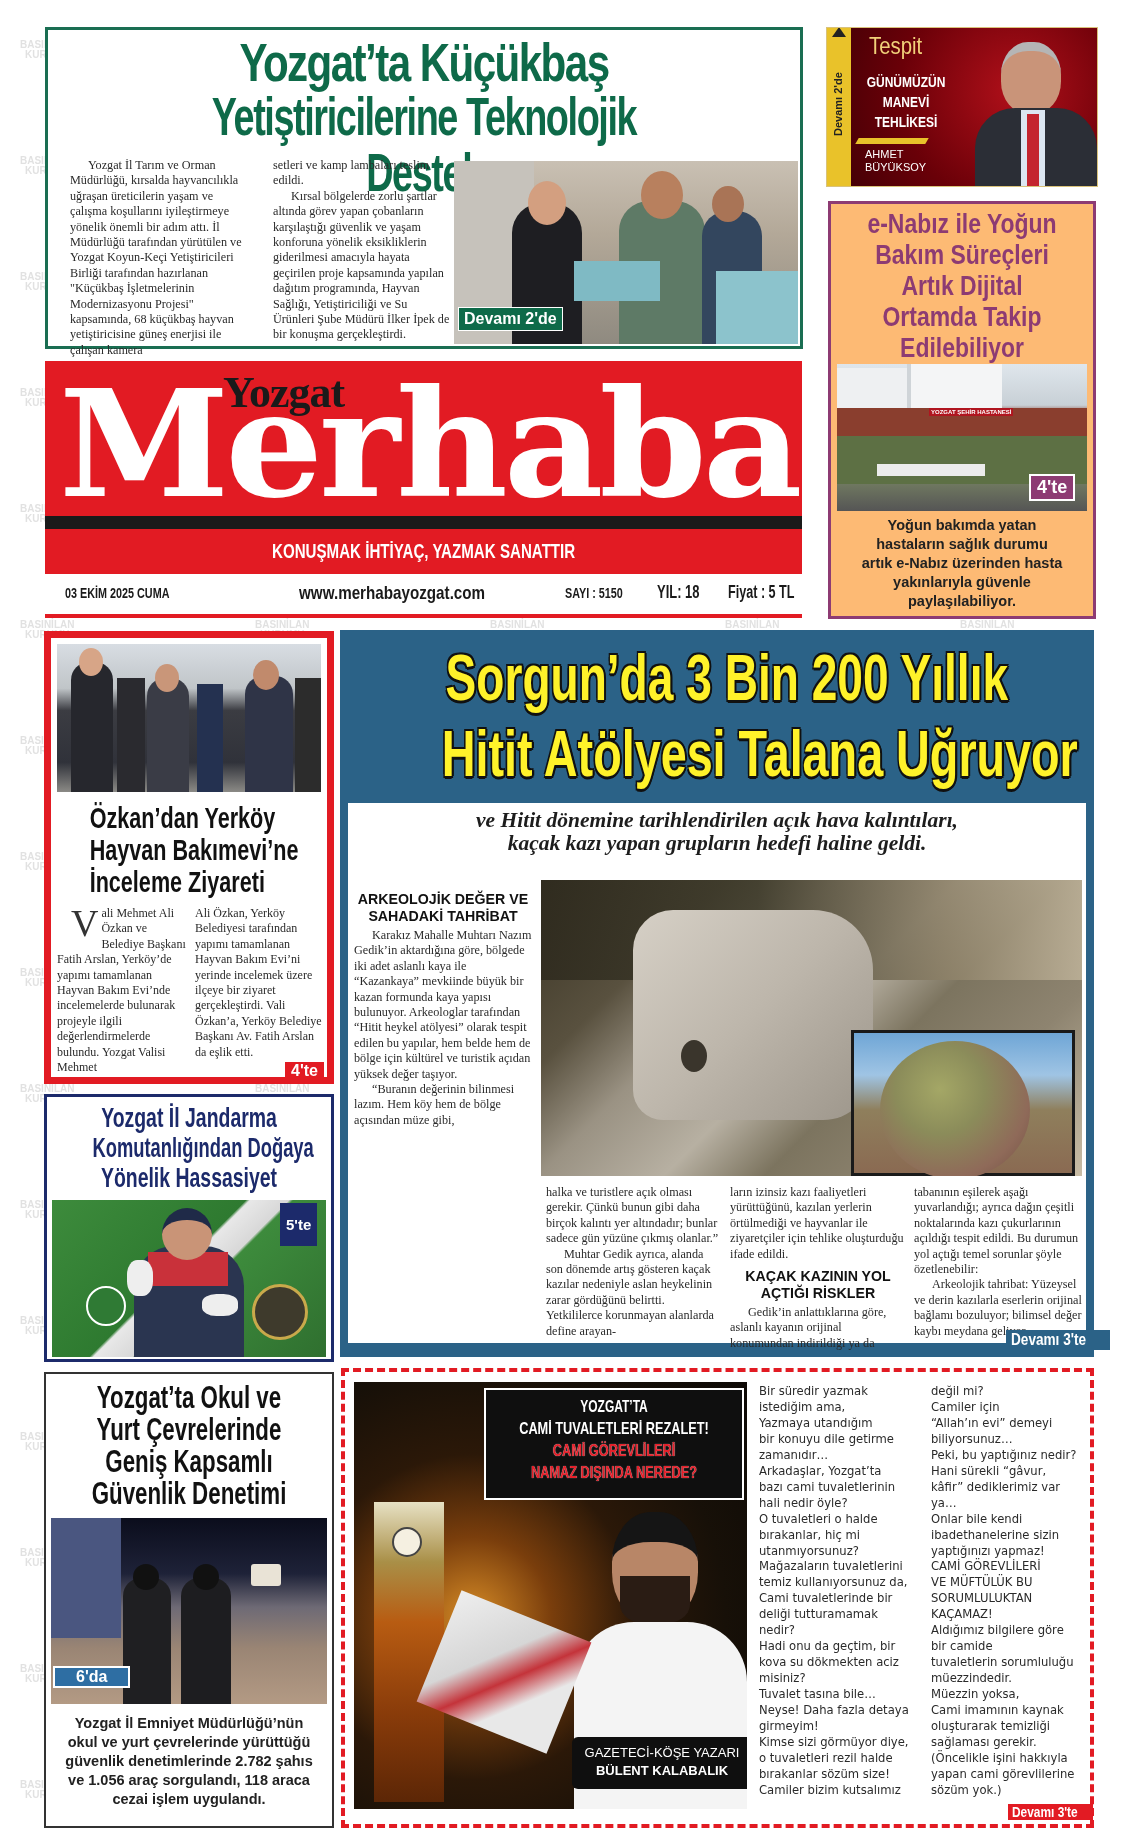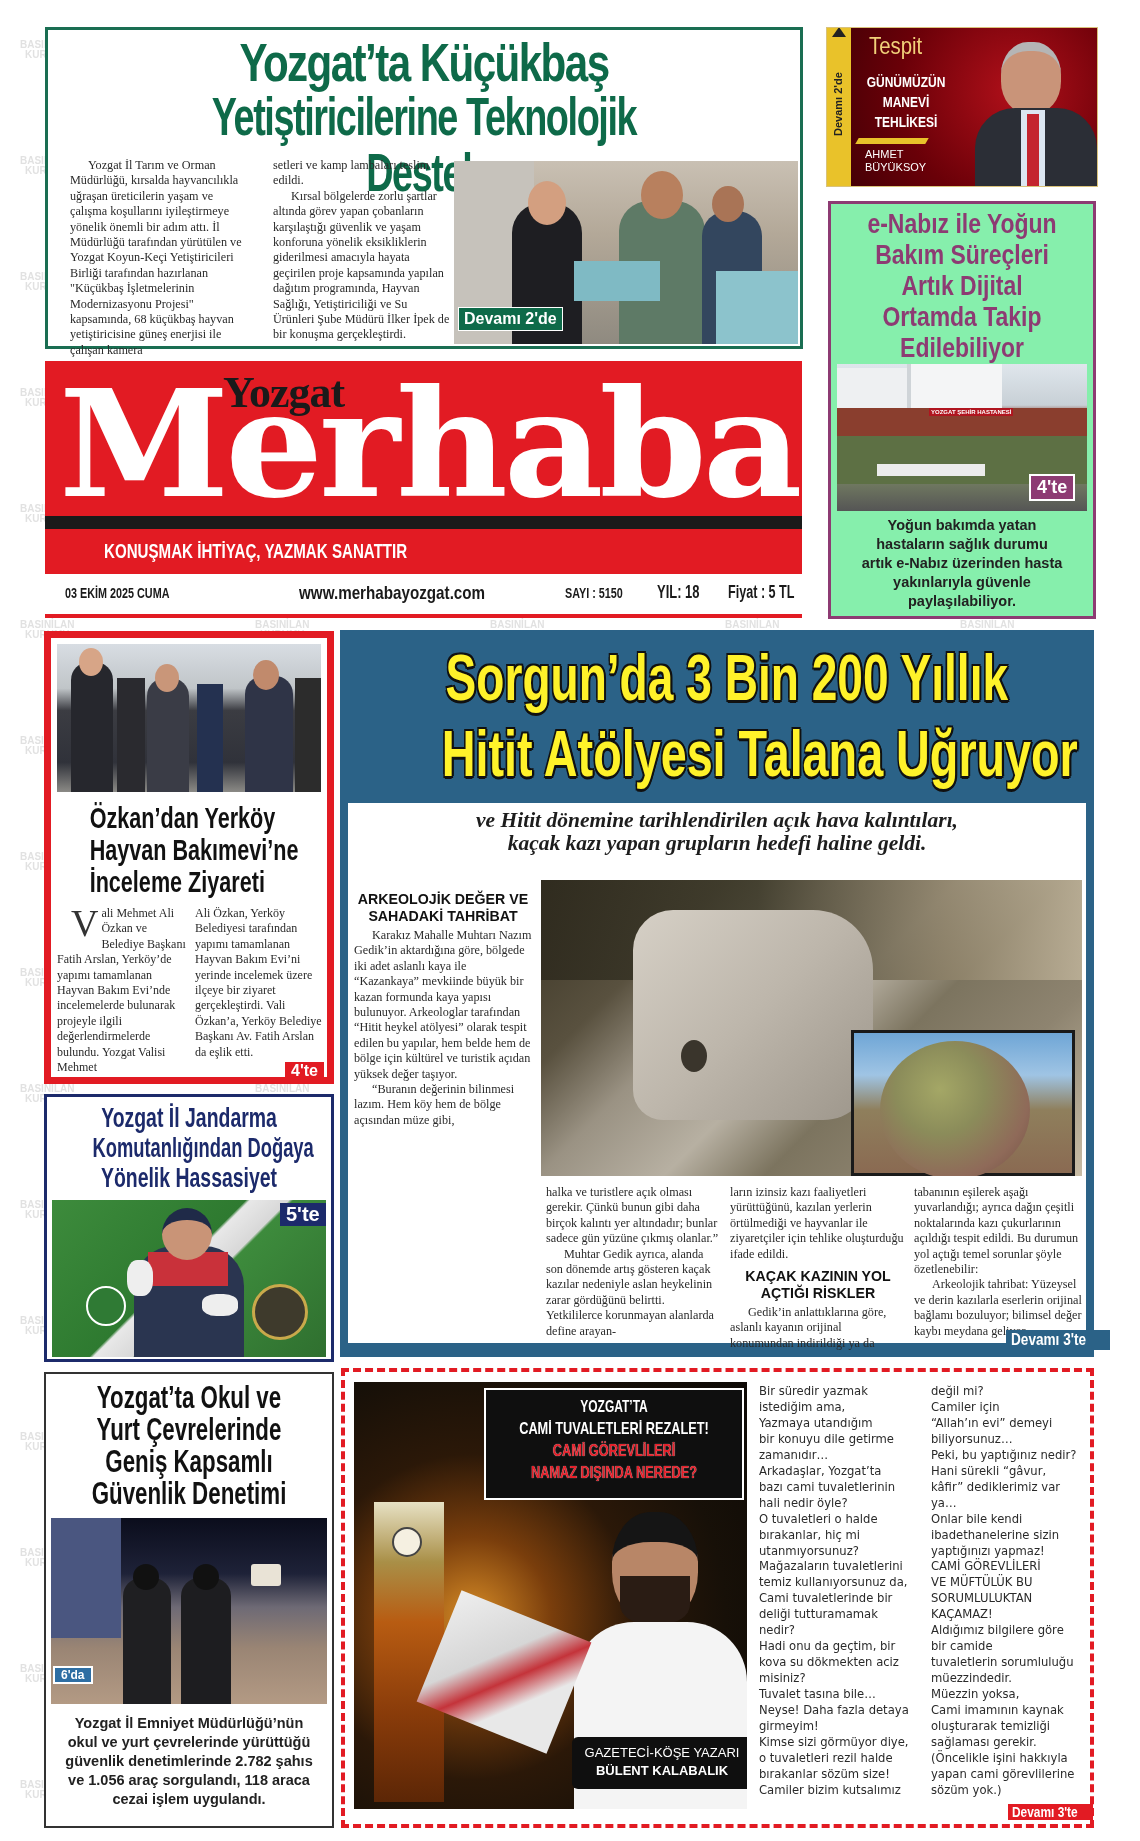--- a/index.html
+++ b/index.html
@@ -20,32 +20,32 @@
 #top-col2{left:225px;top:128px;width:178px}
 #top-photo{left:406px;top:131px;width:344px;height:183px;background:linear-gradient(180deg,#c9c0b3 0%,#b3a898 40%,#8f8a80 100%)}
 .devami-green{background:#0e6a49;color:#fff;font-family:"Liberation Sans",sans-serif;font-weight:bold}
 
 
 #tespit{left:826px;top:27px;width:272px;height:160px;background:radial-gradient(circle at 70% 40%,#b1101a 0%,#6a0008 55%,#3c0005 100%);border:1px solid #d9c27a}
 #tespit-strip{left:0;top:0;width:24px;height:158px;background:#e9c22a}
 #tespit-vertical{left:2px;top:100px;transform:rotate(-90deg);transform-origin:left top;color:#222;font-family:"Liberation Sans",sans-serif;font-weight:bold;font-size:11px;white-space:nowrap}
 
 
-#enabiz{left:828px;top:201px;width:268px;height:418px;border:3px solid #8d3b73;background:#86efac}
+#enabiz{left:828px;top:201px;width:268px;height:418px;border:3px solid #8d3b73;background:#fdba74}
 #enabiz-title{left:0;right:0;top:4px;text-align:center;color:#8d3b73;font-family:"Liberation Sans",sans-serif;font-weight:bold;font-size:28px;line-height:31px}
 #enabiz-photo{left:6px;top:160px;width:250px;height:147px;background:linear-gradient(180deg,#dfe6ec 0%,#c8d0d6 28%,#8c4a3a 34%,#6e7c5a 55%,#7d8a66 72%,#555 100%)}
 #enabiz-desc{left:0;right:0;top:312px;text-align:center;color:#222;font-family:"Liberation Sans",sans-serif;font-weight:bold;font-size:14.5px;line-height:19px}
 .badge-purple{background:#8d3b73;color:#fff;font-family:"Liberation Sans",sans-serif;font-weight:bold}
 
 
 #masthead{left:45px;top:361px;width:757px;height:213px;background:#e21b23}
 #mh-black{left:0;top:155px;width:757px;height:13px;background:#1a1a1a}
 #mh-yozgat{left:178px;top:6px;font-family:"Liberation Serif",serif;font-weight:bold;font-size:44px;color:#1a1a1a;letter-spacing:-1px}
 #mh-merhaba{left:14px;top:8px;font-family:"DejaVu Serif",serif;font-weight:bold;font-size:148px;line-height:150px;color:#fff;letter-spacing:-4px}
-#mh-slogan{left:0;right:0;top:178px;}
+#mh-slogan{left:0;right:0;top:178px;text-align:center}
 #info-row{left:45px;top:580px;width:757px;height:28px}
 #info-line{left:45px;top:614px;width:757px;height:4px;background:#e21b23}
 .info-item{font-family:"Liberation Sans",sans-serif;font-weight:bold;color:#1a1a1a;font-size:16px;white-space:nowrap}
 
 
 #ozkan{left:44px;top:631px;width:290px;height:453px;border:7px solid #e21b23;background:#fff}
 #ozkan-photo{left:6px;top:6px;width:264px;height:148px;background:linear-gradient(180deg,#d8dde3 0%,#c0c5c8 30%,#3b3c42 45%,#30323a 80%,#8b8a86 100%)}
 #ozkan-title{left:0;right:0;top:164px;text-align:left;color:#111}
 #ozkan-col1{left:6px;top:268px;width:132px}
 #ozkan-col2{left:144px;top:268px;width:132px}
@@ -543,41 +543,41 @@
     <div class="cond" style="font-size:27px;line-height:30px;transform:scaleX(.72);transform-origin:center top;display:block;color:#1c2a6b">Yönelik Hassasiyet</div>
   </div>
   <div id="jandarma-photo" class="abs photo">
     <div class="abs" style="left:82px;top:46px;width:110px;height:111px;background:#2a3550;border-radius:40px 40px 0 0"></div>
     <div class="abs" style="left:96px;top:52px;width:80px;height:34px;background:#c9313a"></div>
     <div class="abs" style="left:110px;top:8px;width:50px;height:52px;background:#c99477;border-radius:50%;border-top:12px solid #1f2a48"></div>
     <div class="abs" style="left:75px;top:60px;width:26px;height:36px;background:#eee;border-radius:40%"></div>
     <div class="abs" style="left:150px;top:94px;width:36px;height:22px;background:#eee;border-radius:40%"></div>
     <div class="abs" style="left:200px;top:84px;width:56px;height:56px;border:3px solid #c9a94b;border-radius:50%;background:#3e3a2c"></div>
     <div class="abs" style="left:34px;top:86px;width:40px;height:40px;border:2px solid #fff;border-radius:50%;background:#2f7a34"></div>
-    <div class="abs badge-navy" style="left:228px;top:3px;padding:0 6px;font-size:20px">
+    <div class="abs badge-navy" style="left:228px;top:3px;padding:13px 6px;font-size:15px">
       <span>5'te</span>
     </div>
   </div>
 </section>
 
 <section id="okul" class="abs">
   <div id="okul-title" class="abs">
     <div class="cond" style="font-size:31px;line-height:32px;transform:scaleX(.72);transform-origin:center top;display:block;color:#111">Yozgat’ta Okul ve</div>
     <div class="cond" style="font-size:31px;line-height:32px;transform:scaleX(.72);transform-origin:center top;display:block;color:#111">Yurt Çevrelerinde</div>
     <div class="cond" style="font-size:31px;line-height:32px;transform:scaleX(.72);transform-origin:center top;display:block;color:#111">Geniş Kapsamlı</div>
     <div class="cond" style="font-size:31px;line-height:32px;transform:scaleX(.72);transform-origin:center top;display:block;color:#111">Güvenlik Denetimi</div>
   </div>
   <div id="okul-photo" class="abs photo">
     <div class="abs" style="left:0;top:0;width:70px;height:120px;background:#4a5680"></div>
     <div class="abs" style="left:72px;top:60px;width:48px;height:126px;background:#1f1f22;border-radius:18px 18px 0 0"></div>
     <div class="abs" style="left:82px;top:46px;width:26px;height:26px;background:#111;border-radius:50%"></div>
     <div class="abs" style="left:130px;top:60px;width:50px;height:126px;background:#1d1d20;border-radius:18px 18px 0 0"></div>
     <div class="abs" style="left:142px;top:46px;width:26px;height:26px;background:#111;border-radius:50%"></div>
     <div class="abs" style="left:200px;top:46px;width:30px;height:22px;background:#e9e3d6;border-radius:3px"></div>
-    <div class="abs badge-blue" style="left:2px;top:148px;padding:0 6px;font-size:12px">
+    <div class="abs badge-blue" style="left:2px;top:148px;padding:0 21px;font-size:16px">
       <span>6'da</span>
     </div>
   </div>
   <div id="okul-desc" class="abs">
     <div>Yozgat İl Emniyet Müdürlüğü’nün</div>
     <div>okul ve yurt çevrelerinde yürüttüğü</div>
     <div>güvenlik denetimlerinde 2.782 şahıs</div>
     <div>ve 1.056 araç sorgulandı, 118 araca</div>
     <div>cezai işlem uygulandı.</div>
   </div>

